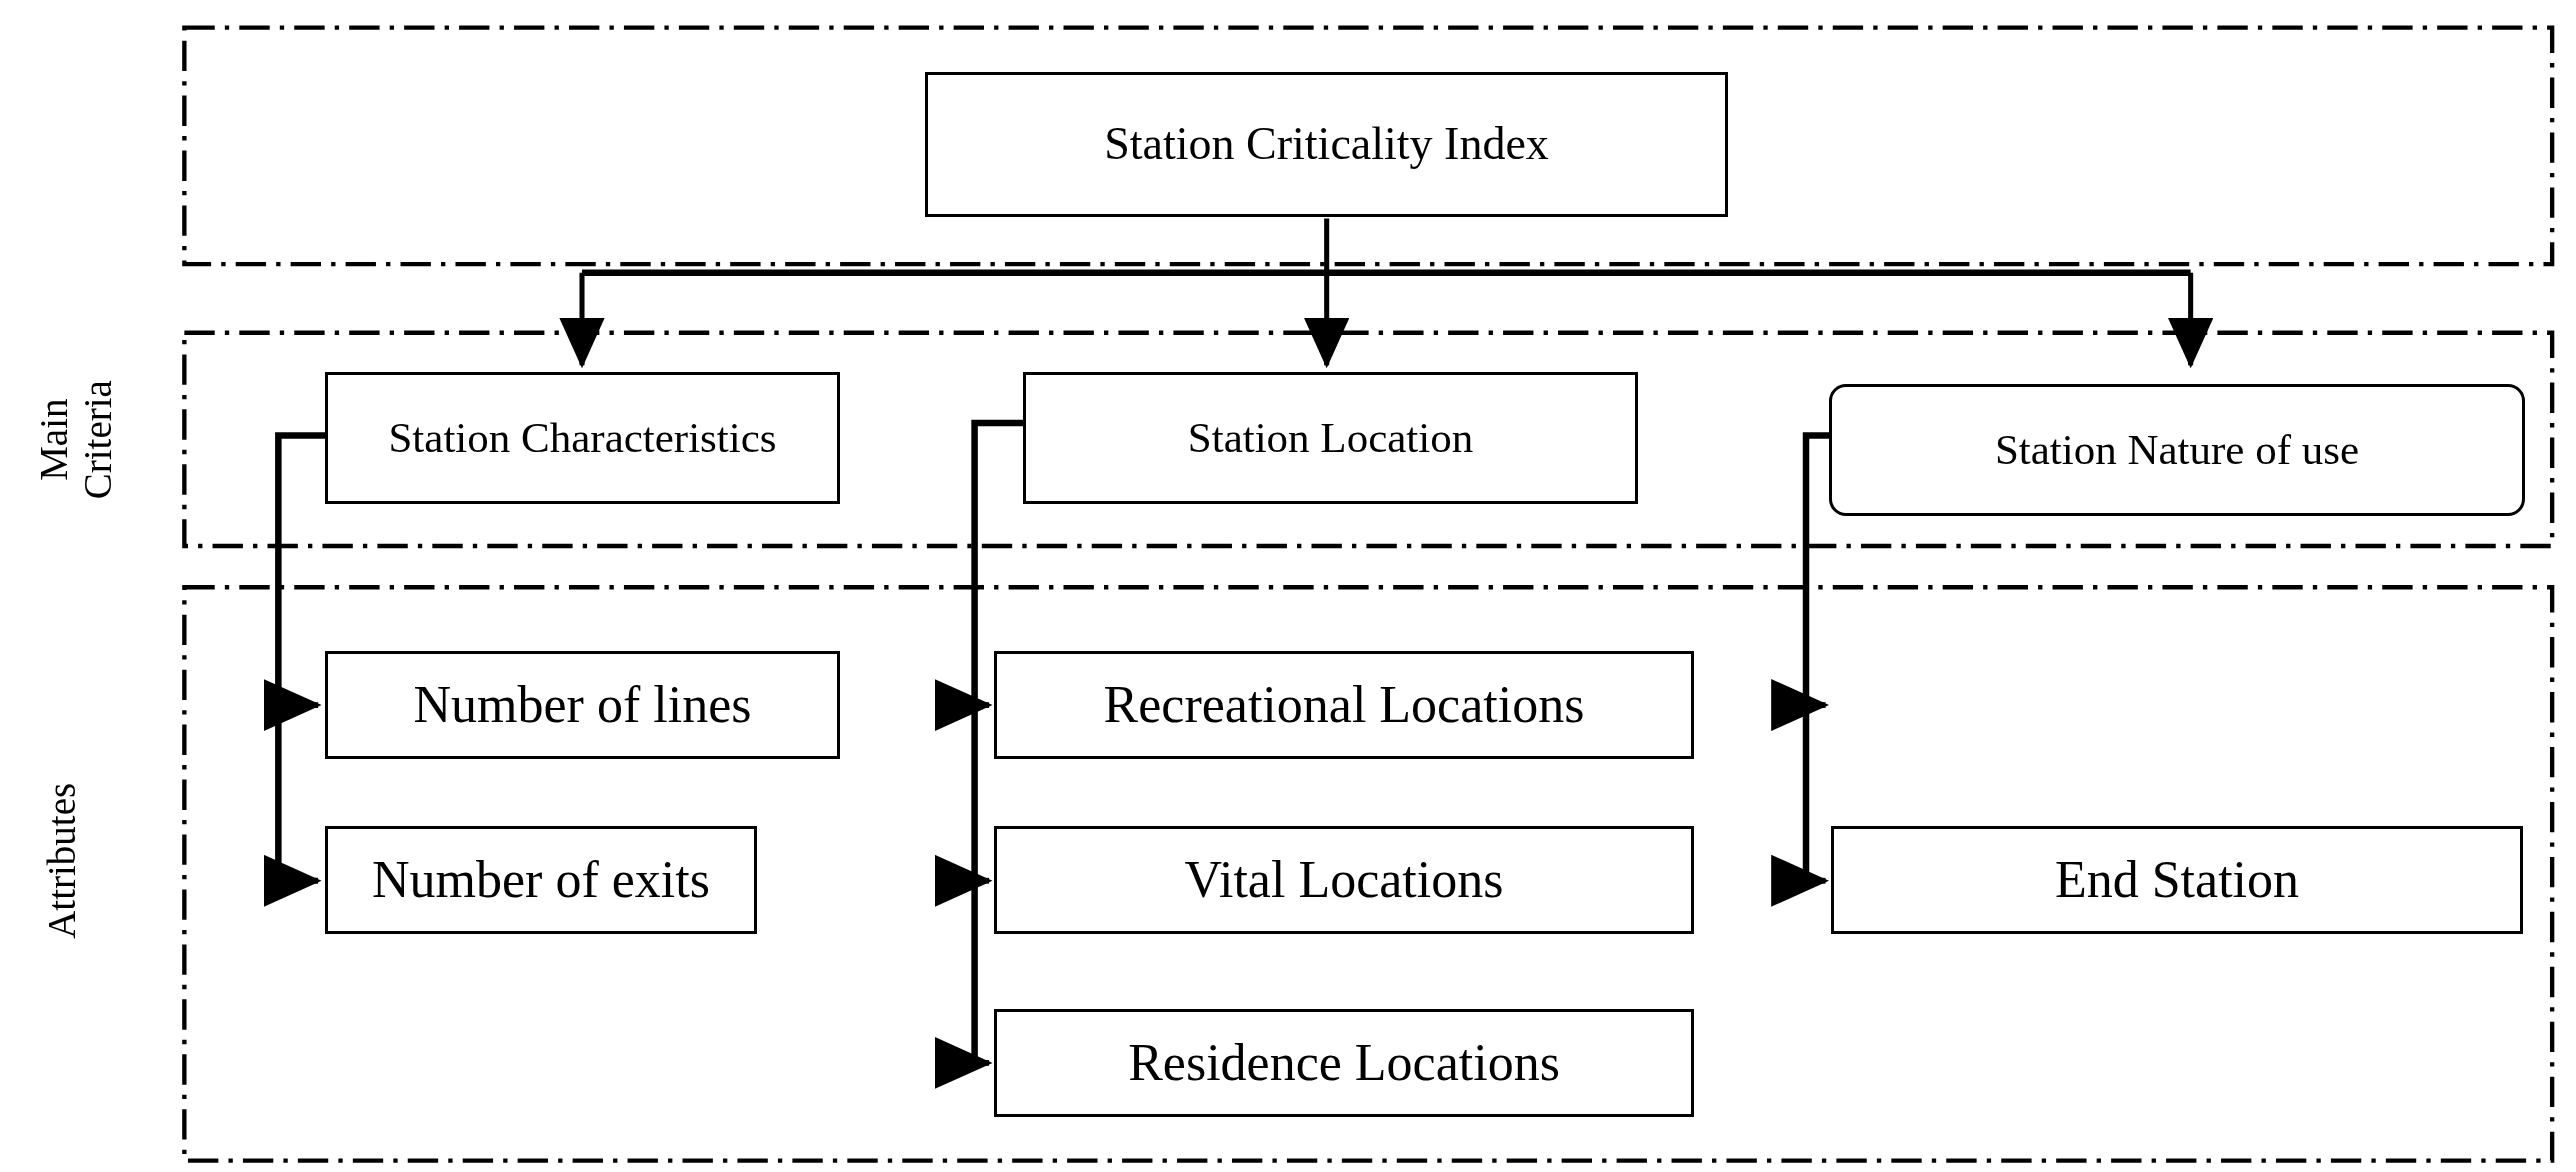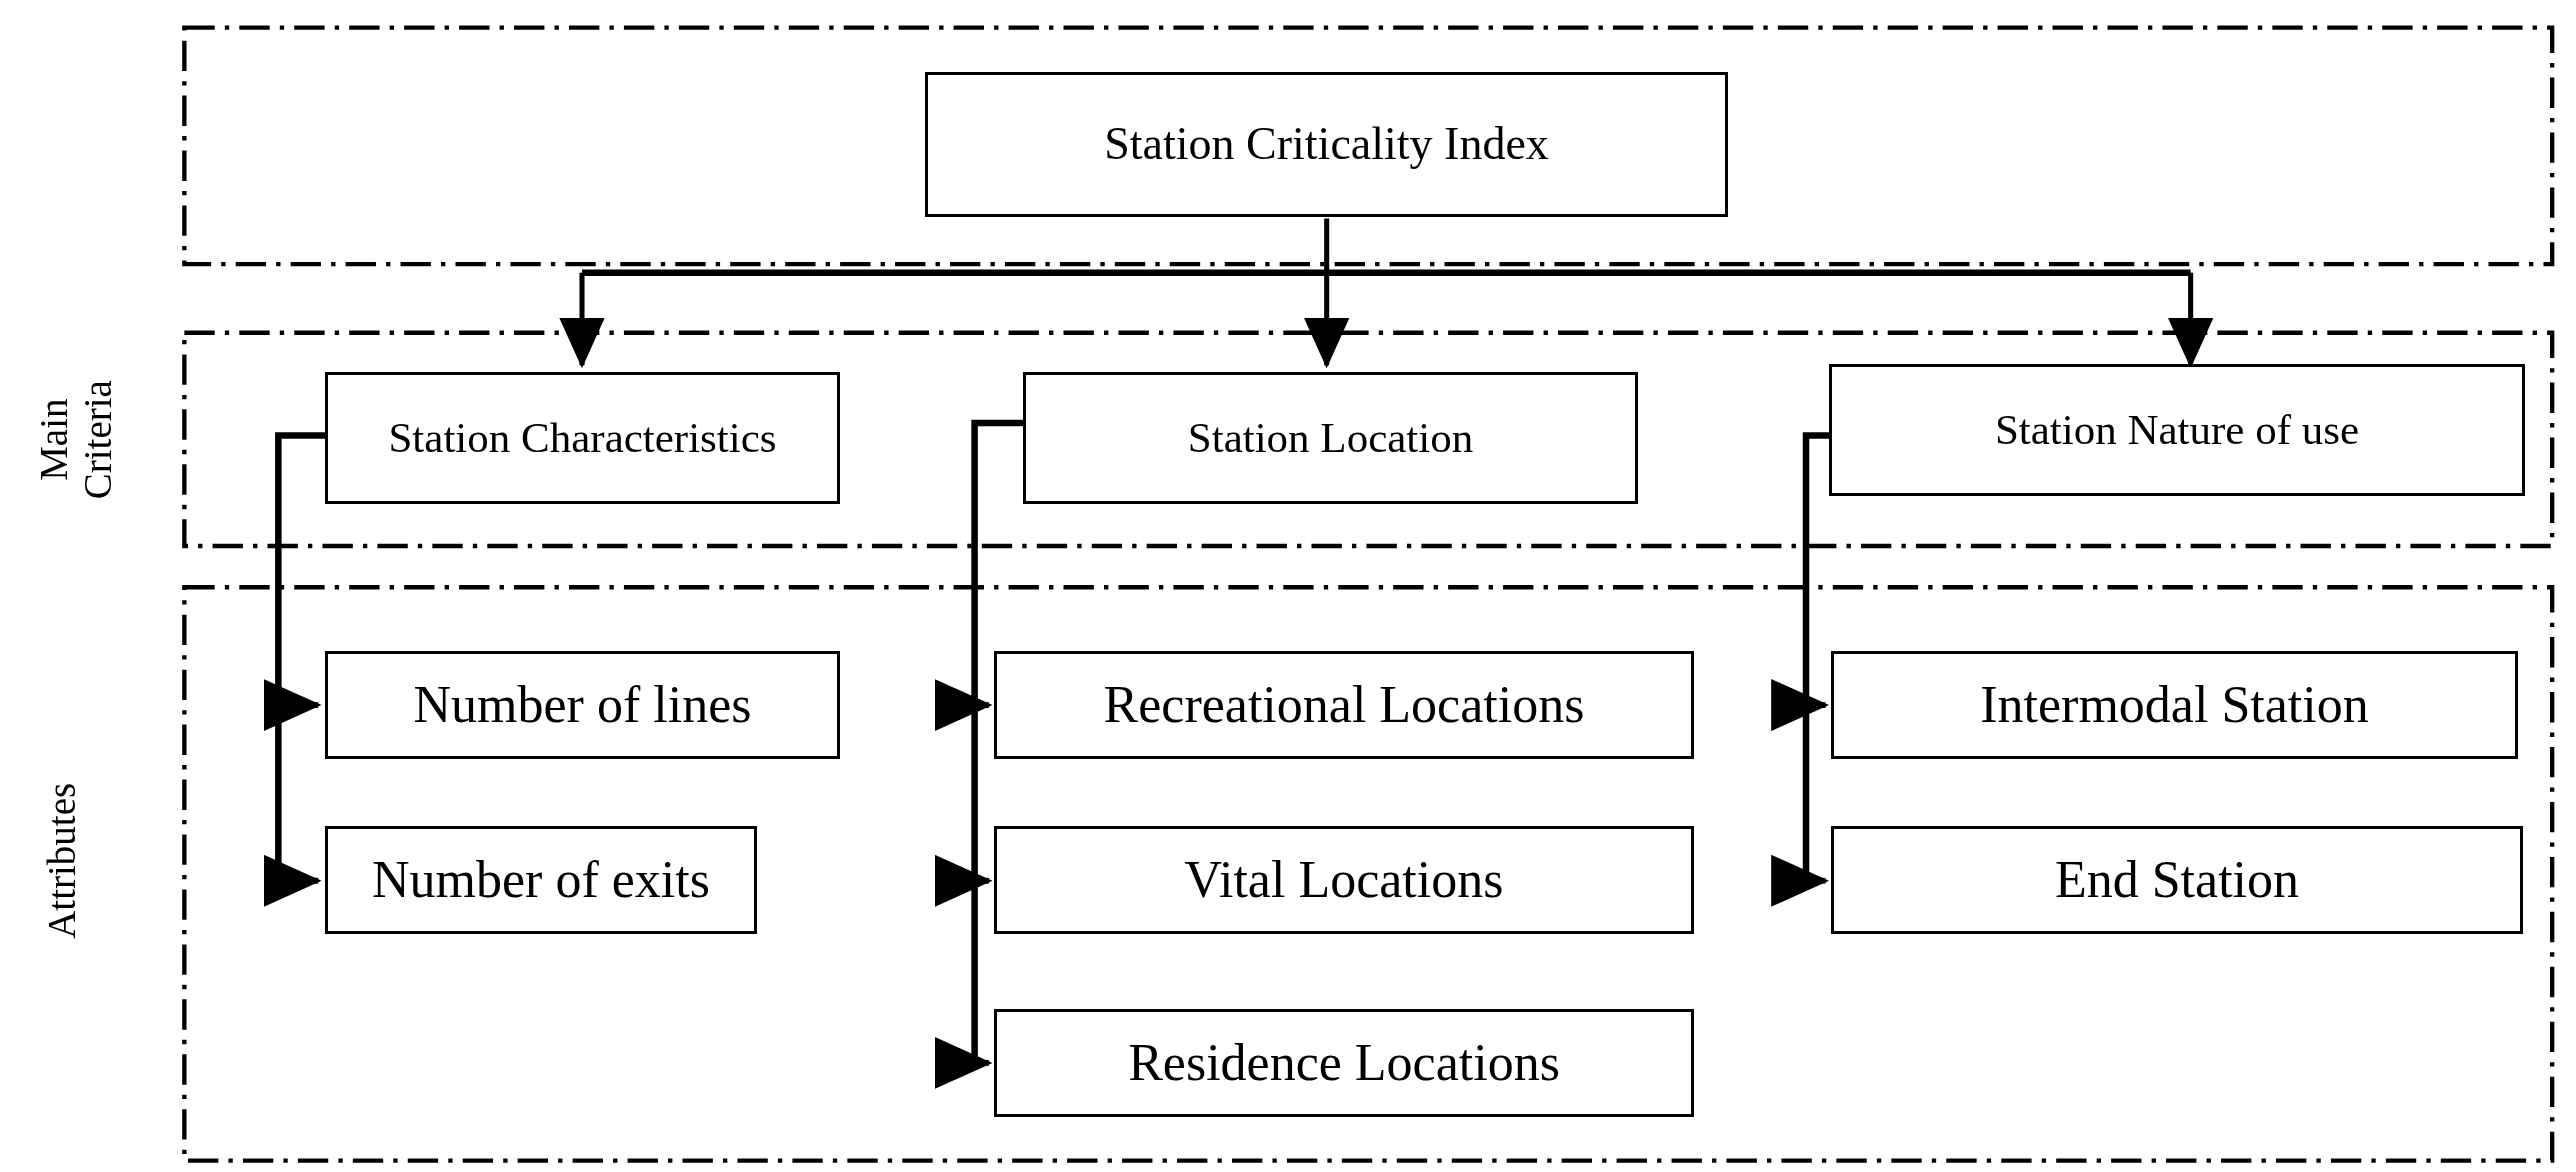--- a/index.html
+++ b/index.html
@@ -110,21 +110,21 @@
 
   <div class="node node-main two-line" style="left:325px; top:372px; width:515px; height:132px;justify-content:center;">
     <span class="label">Station
 Characteristics</span>
   </div>
 
   <div class="node node-main" style="left:1023px; top:372px; width:615px; height:132px;">
     <span class="label">Station Location</span>
   </div>
 
-  <div class="node node-main" style="left:1829px; top:364px; width:696px; height:132px;">
+  <div class="node node-main" style="left:1829px; top:384px; width:696px; height:132px;border-radius:17px;">
     <span class="label">Station Nature of use</span>
   </div>
 
   <div class="node node-attr" style="left:325px; top:651px; width:515px; height:108px;">
     <span class="label">Number of lines</span>
   </div>
 
   <div class="node node-attr" style="left:325px; top:826px; width:432px; height:108px;justify-content:flex-end;">
     <span class="label">Number of exits</span>
   </div>
@@ -134,22 +134,19 @@
   </div>
 
   <div class="node node-attr" style="left:994px; top:826px; width:700px; height:108px;">
     <span class="label">Vital Locations</span>
   </div>
 
   <div class="node node-attr" style="left:994px; top:1009px; width:700px; height:108px;">
     <span class="label">Residence Locations</span>
   </div>
 
-  <div class="node node-attr" style="left:1831px; top:651px; width:687px; height:108px;">
-    <span class="label">Intermodal Station</span>
-  </div>
 
   <div class="node node-attr" style="left:1831px; top:826px; width:692px; height:108px;">
     <span class="label">End Station</span>
   </div>
 
 </div>
 
 
 </body></html>

